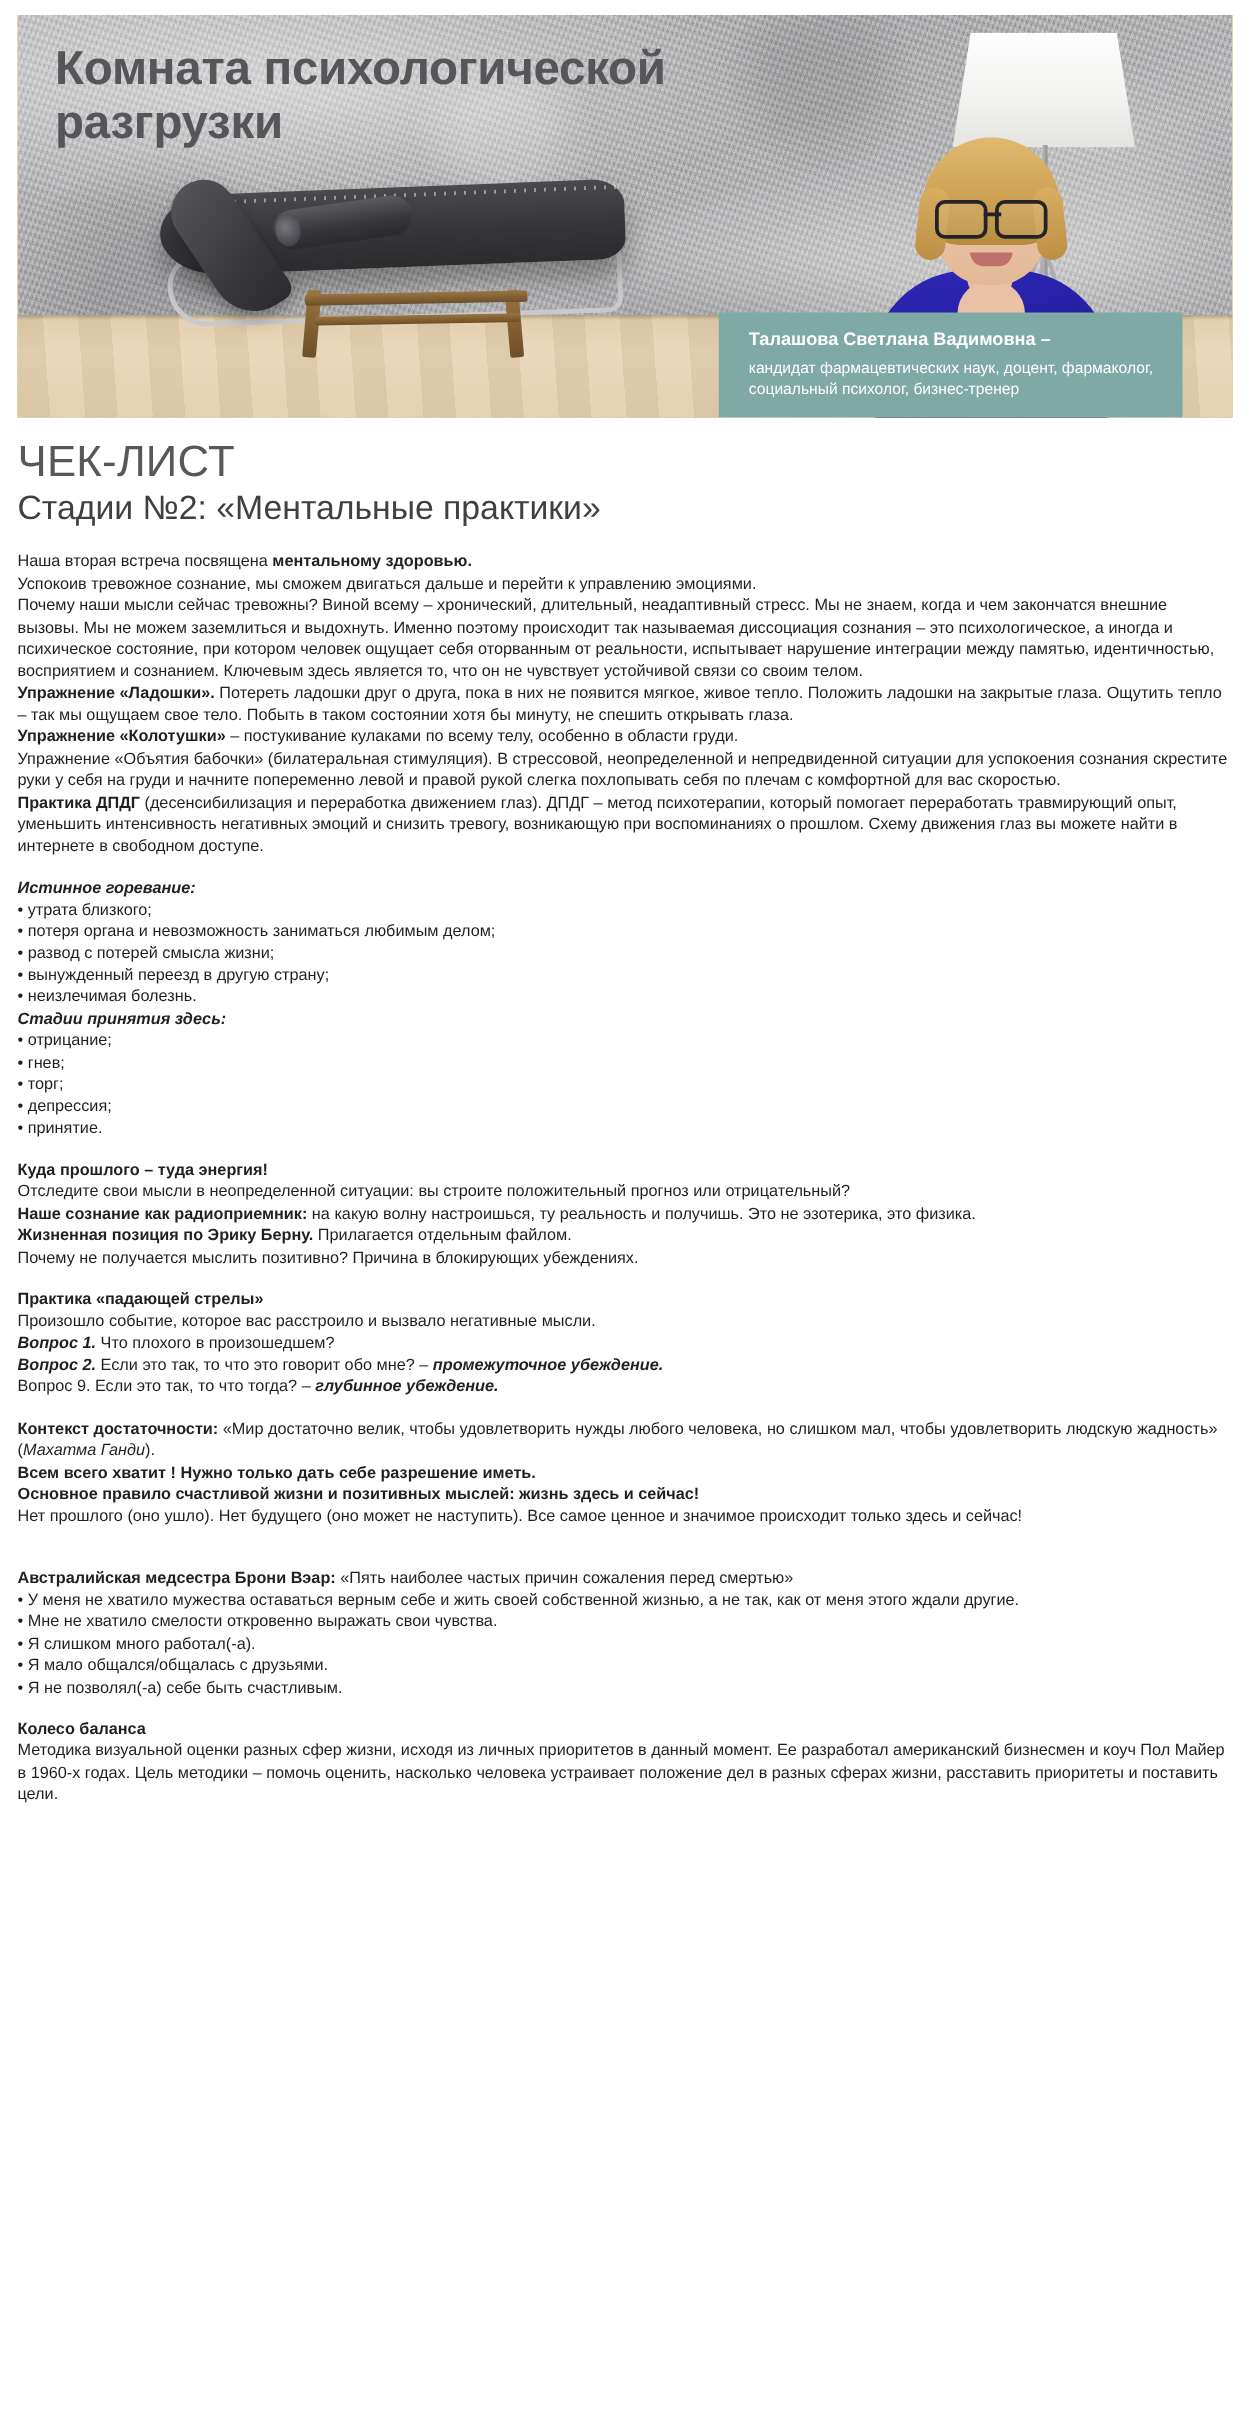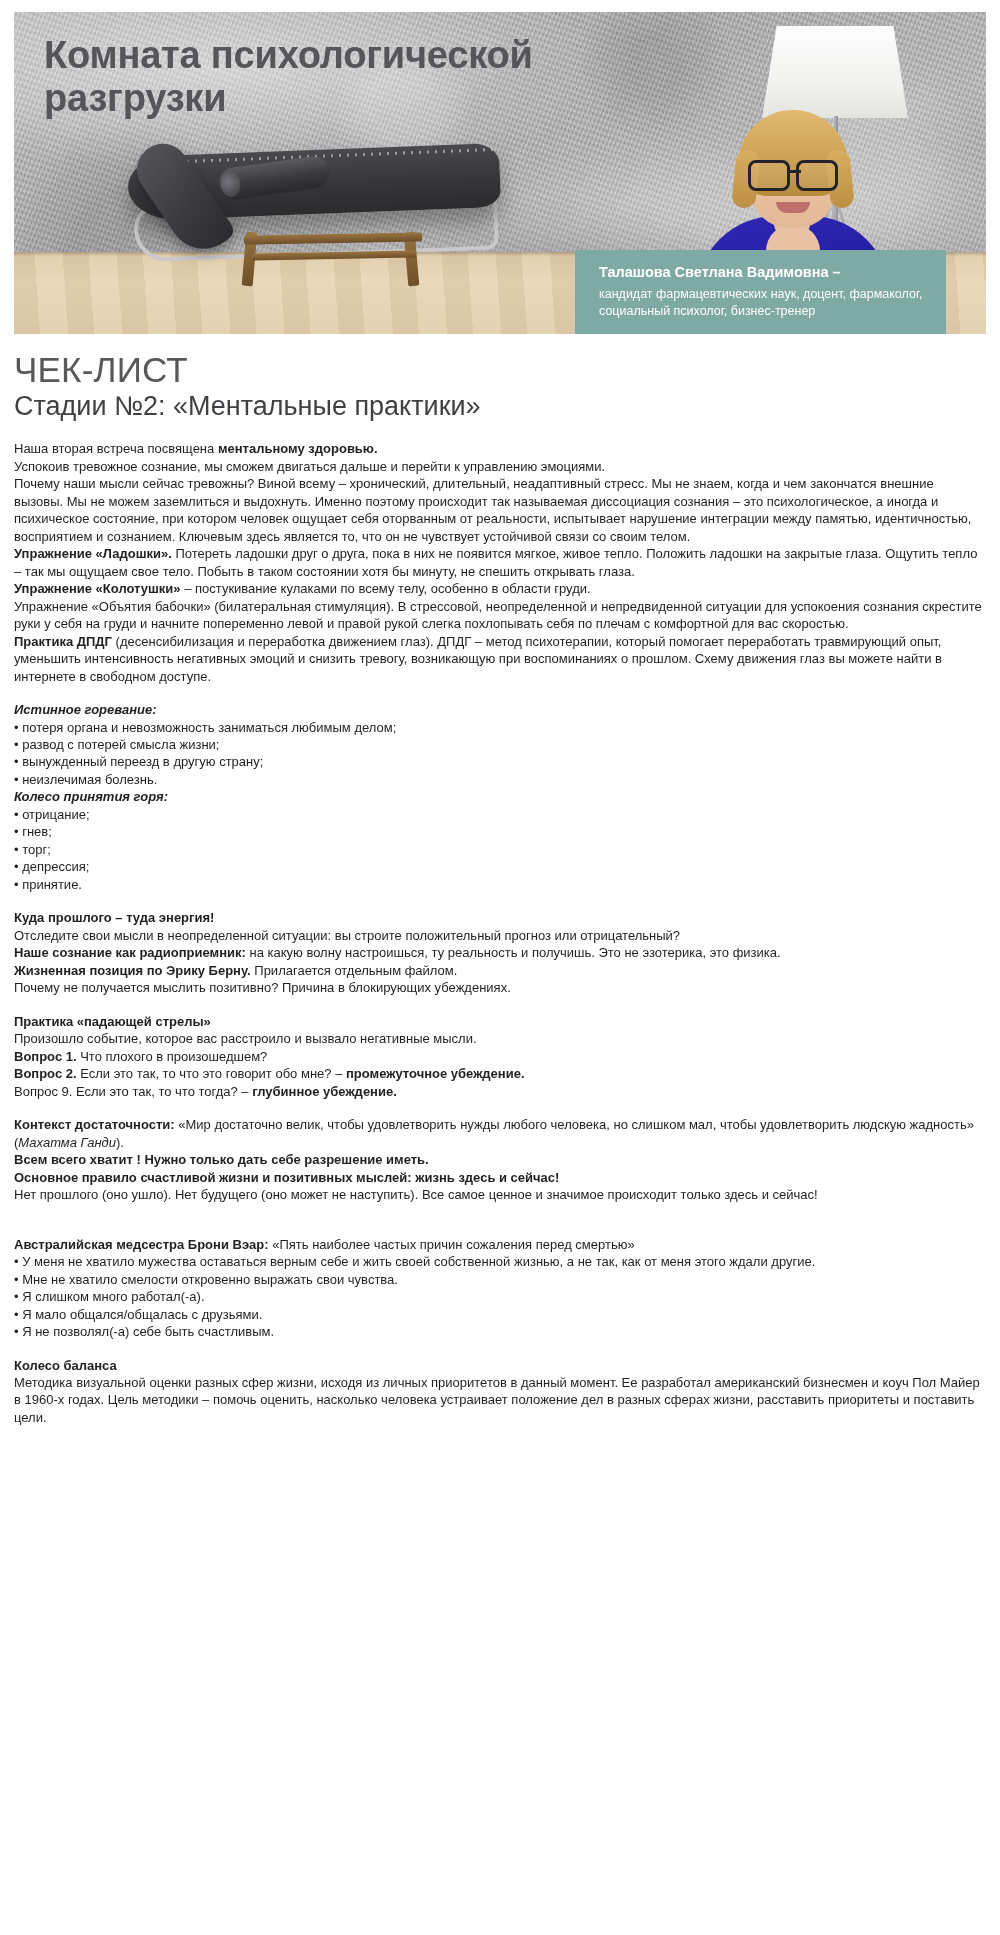--- a/index.html
+++ b/index.html
@@ -243,21 +243,21 @@
     font-weight: 400;
     color: #404044;
   }
 
   
   .body-block { font-size: 13px; line-height: 1.345; color: #231f20; }
   .body-block p { margin: 0; }
   .body-block .gap { height: 16px; }
   .body-block b { font-weight: 700; }
   .body-block i { font-style: italic; }
-  .body-block .bi { font-weight: 700; }
+  .body-block .bi { font-weight: 700; font-style: italic; }
 </style>
 </head>
 <body>
 
 <div class="hero">
   <div class="hero-wall"></div>
   <div class="hero-floor"></div>
 
   <div class="lamp">
     <div class="lamp-shade"></div>
@@ -318,27 +318,28 @@
         <p><b>Упражнение «Ладошки».</b><span> Потереть ладошки друг о друга, пока в них не появится мягкое, живое тепло. Положить ладошки на закрытые глаза. Ощутить тепло – так мы ощущаем свое тело. Побыть в таком состоянии хотя бы минуту, не спешить открывать глаза.</span></p>
         <p><b>Упражнение «Колотушки»</b><span> – постукивание кулаками по всему телу, особенно в области груди.</span></p>
         <p><span>Упражнение «Объятия бабочки» (билатеральная стимуляция). В стрессовой, неопределенной и непредвиденной ситуации для успокоения сознания скрестите руки у себя на груди и начните попеременно левой и правой рукой слегка похлопывать себя по плечам с комфортной для вас скоростью.</span></p>
         <p><b>Практика ДПДГ</b><span> (десенсибилизация и переработка движением глаз). ДПДГ – метод психотерапии, который помогает переработать травмирующий опыт, уменьшить интенсивность негативных эмоций и снизить тревогу, возникающую при воспоминаниях о прошлом. Схему движения глаз вы можете найти в интернете в свободном доступе.</span></p>
       </div>
 
     <div class="gap"></div>
 
     <p style="font-weight:700;font-style:italic">Истинное горевание:</p>
     <div>
+        <p style="text-indent: 0px; padding-left: 9px; margin-left: -9px;">• утрата близкого;</p>
         <p style="text-indent: 0px; padding-left: 9px; margin-left: -9px;">• потеря органа и невозможность заниматься любимым делом;</p>
         <p style="text-indent: 0px; padding-left: 9px; margin-left: -9px;">• развод с потерей смысла жизни;</p>
         <p style="text-indent: 0px; padding-left: 9px; margin-left: -9px;">• вынужденный переезд в другую страну;</p>
         <p style="text-indent: 0px; padding-left: 9px; margin-left: -9px;">• неизлечимая болезнь.</p>
       </div>
 
-    <p style="font-weight:700;font-style:italic">Колесо принятия горя:</p>
+    <p style="font-weight:700;font-style:italic">Стадии принятия здесь:</p>
     <div>
         <p style="text-indent: 0px; padding-left: 9px; margin-left: -9px;">• отрицание;</p>
         <p style="text-indent: 0px; padding-left: 9px; margin-left: -9px;">• гнев;</p>
         <p style="text-indent: 0px; padding-left: 9px; margin-left: -9px;">• торг;</p>
         <p style="text-indent: 0px; padding-left: 9px; margin-left: -9px;">• депрессия;</p>
         <p style="text-indent: 0px; padding-left: 9px; margin-left: -9px;">• принятие.</p>
       </div>
 
     <div class="gap"></div>
 

